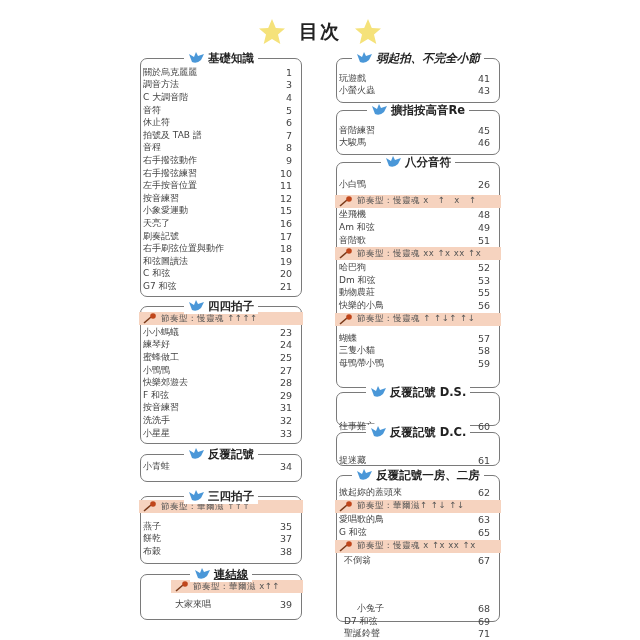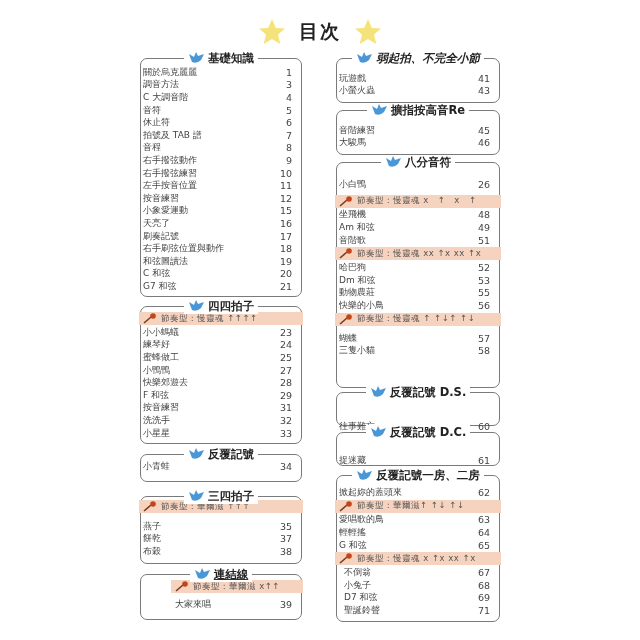--- a/index.html
+++ b/index.html
@@ -395,20 +395,24 @@
       </div>
       <div class="gap" style="height:5px;"></div>
       <div class="row">
           <span>蝴蝶</span>
           <span class="pg">57</span>
         </div>
       <div class="row">
           <span>三隻小貓</span>
           <span class="pg">58</span>
         </div>
+      <div class="row">
+          <span>母鴨帶小鴨</span>
+          <span class="pg">59</span>
+        </div>
     </div>
   </div>
 
   <div class="section" style="top:384px;">
     <div class="box" style="top:8px; height:34px;"></div>
     <div class="sec-head" style="top:0;">
       <div class="inner">
         <svg class="bird" viewBox="0 0 17 13">
             <path d="M1,3 L6,6 L8,1 L10,5 L16,3 L13,9 Q9,13 4,11 Z" fill="#4a97d8"></path>
           </svg>
@@ -459,41 +463,37 @@
       <div class="rhythm">
         <svg class="mic" viewBox="0 0 14 11">
             <line x1="1" y1="10" x2="8" y2="4" stroke="#7a3a1a" stroke-width="1.6"></line>
             <circle cx="10" cy="3" r="2.8" fill="#c0461b"></circle>
           </svg>
         <span class="pat">節奏型：華爾滋↑ ↑↓ ↑↓</span>
       </div>
       <div class="row">
           <span>愛唱歌的鳥</span>
           <span class="pg">63</span>
-        </div>
-      <div class="row">
-          <span>輕輕搖</span>
-          <span class="pg">64</span>
         </div>
       <div class="row">
           <span>G 和弦</span>
           <span class="pg">65</span>
         </div>
       <div class="rhythm">
         <svg class="mic" viewBox="0 0 14 11">
             <line x1="1" y1="10" x2="8" y2="4" stroke="#7a3a1a" stroke-width="1.6"></line>
             <circle cx="10" cy="3" r="2.8" fill="#c0461b"></circle>
           </svg>
         <span class="pat">節奏型：慢靈魂 x ↑x xx ↑x</span>
       </div>
       <div class="row" style="padding-left:8px;">
           <span>不倒翁</span>
           <span class="pg">67</span>
         </div>
-      <div class="row" style="padding-left:8px;">
+      <div class="row" style="padding-left:21px;margin-top:36px;">
           <span>小兔子</span>
           <span class="pg">68</span>
         </div>
       <div class="row" style="padding-left:8px;">
           <span>D7 和弦</span>
           <span class="pg">69</span>
         </div>
       <div class="row" style="padding-left:8px;">
           <span>聖誕鈴聲</span>
           <span class="pg">71</span>

